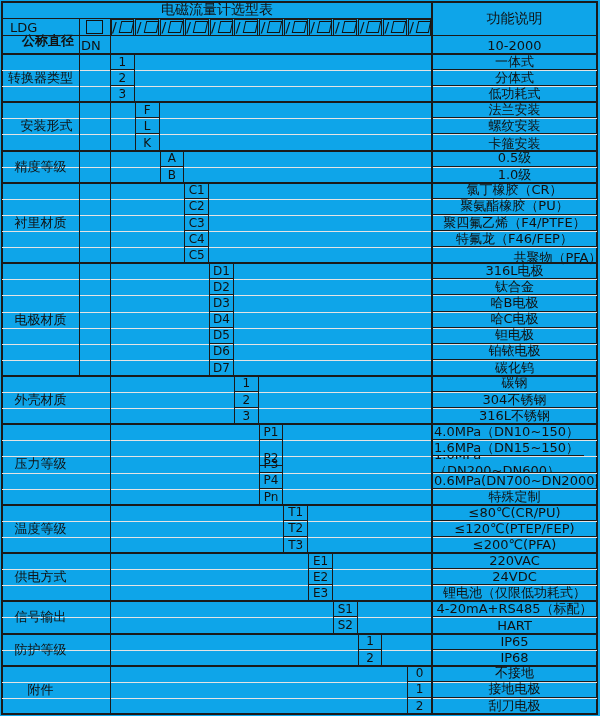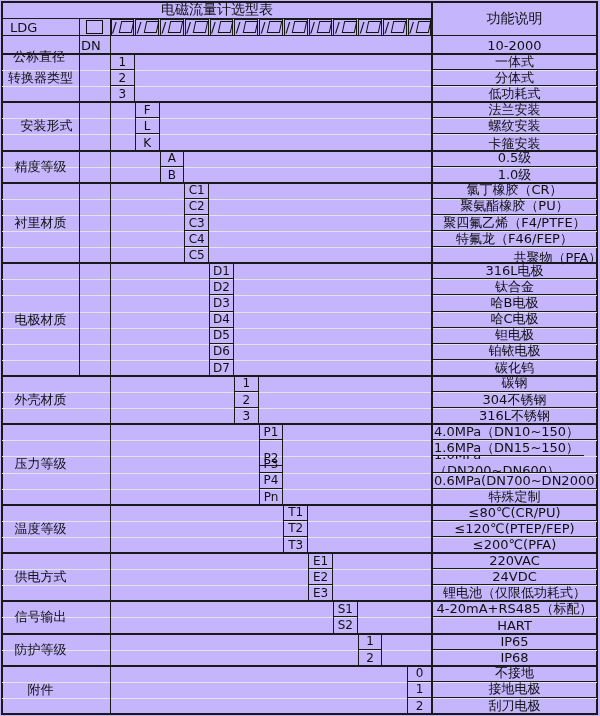--- a/index.html
+++ b/index.html
@@ -1,16 +1,16 @@
 <!DOCTYPE html>
 <html><head>
 <meta charset="utf-8">
 <style>
   html,body{margin:0;padding:0;background:#fff;}
-  #root{position:relative;width:600px;height:716px;background:#c4b5fd;overflow:hidden;
+  #root{position:relative;width:600px;height:716px;background:#0ea5e9;overflow:hidden;
         font-family:"DejaVu Sans","Liberation Sans",sans-serif;color:#111;}
   .cell{position:absolute;box-sizing:border-box;display:flex;align-items:center;
         justify-content:center;white-space:nowrap;color:#111;}
   .cell.left{justify-content:flex-start;}
   .t14{font-size:14px;}
   .t13{font-size:13px;}
   .line{position:absolute;background:#1a1a1a;}
   .faint{position:absolute;background:#e4e4e4;}
   .frame{position:absolute;left:1px;top:1px;width:597px;height:714px;
          border:2px solid #1a1a1a;box-sizing:border-box;}
@@ -33,21 +33,21 @@
 <div id="root">
 
   <div class="cell t14" style="left:2px;top:2px;width:430px;height:16px;">电磁流量计选型表</div>
   <div class="cell t14" style="left:432px;top:2px;width:165px;height:34px;">功能说明</div>
 
   <div class="cell t13 left" style="left:2px;top:18px;width:77px;height:18px;padding-left:8px;">LDG</div>
   <div class="cell" style="left:79px;top:18px;width:31px;height:18px;">
     <span class="sq2"></span>
   </div>
 
-  <div class="cell t13 left" style="left:2px;top:48px;width:77px;height:18px;padding-left:11px;">公称直径</div>
+  <div class="cell t13 left" style="left:2px;top:32px;width:77px;height:18px;padding-left:20px;font-weight:bold;">公称直径</div>
   <div class="cell t13 left" style="left:79px;top:36px;width:31px;height:18px;padding-left:2px;">DN</div>
   <div class="cell t13" style="left:432px;top:36px;width:165px;height:18px;">10-2000</div>
 
   <div class="frame"></div>
 <div class="faint" style="left: 2px; top: 70.0976px; width: 595px; height: 1px; background: rgb(228, 228, 228);"></div>
     <div class="faint" style="left: 2px; top: 86.1951px; width: 595px; height: 1px; background: rgb(228, 228, 228);"></div>
     <div class="cell t13" style="left: 2px; top: 54px; width: 77px; height: 48.2927px;">转换器类型</div>
     <div class="desccell" style="left: 432px; top: 70.0976px; width: 165px; height: 16.0976px; border-bottom: 1px solid rgb(26, 26, 26);">分体式</div>
     <div class="desccell" style="left: 432px; top: 54px; width: 165px; height: 16.0976px; border-bottom: 1px solid rgb(26, 26, 26);">一体式</div>
     <div class="desccell" style="left: 432px; top: 86.1951px; width: 165px; height: 16.0976px;">低功耗式</div>

